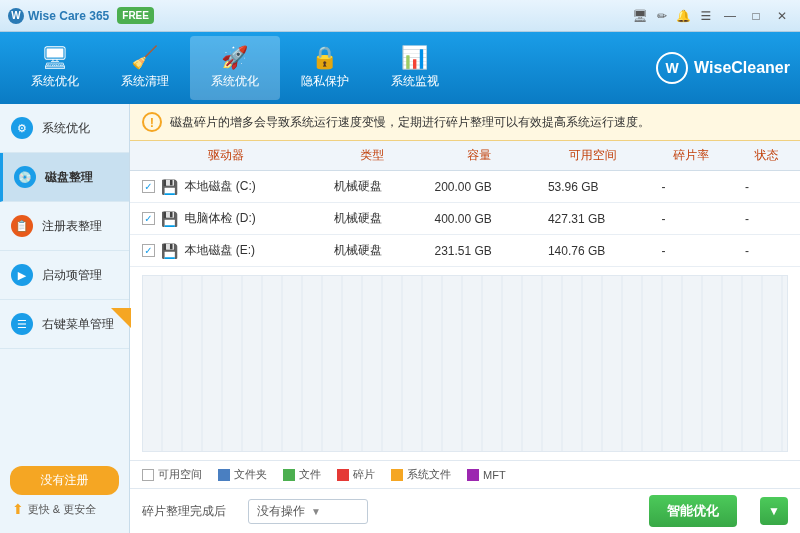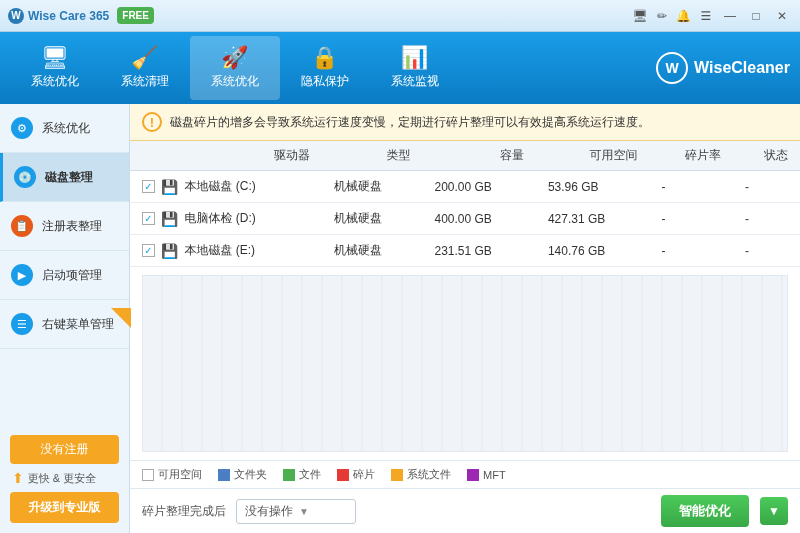--- a/index.html
+++ b/index.html
@@ -145,21 +145,21 @@
       flex: 1;
     }
     .sidebar-footer {
       padding: 10px;
     }
     .no-register {
       background: #f5a623;
       color: white;
       text-align: center;
       padding: 6px;
-      border-radius: 4px;
+      border-radius: 12px;
       font-size: 12px;
       margin-bottom: 6px;
     }
     .upgrade-hint {
       display: flex;
       align-items: center;
       gap: 4px;
       font-size: 11px;
       color: #555;
       margin-bottom: 6px;
@@ -209,23 +209,23 @@
 
     
     .disk-table {
       width: 100%;
       border-collapse: collapse;
     }
     .disk-table th {
       background: #f0f5fa;
       border-bottom: 1px solid #d0dde8;
       padding: 6px 12px;
-      text-align: right;
+      text-align: center;
       font-weight: normal;
-      color: #404040;
+      color: #c2410c;
       font-size: 12px;
     }
     .disk-table td {
       padding: 7px 12px;
       border-bottom: 1px solid #e8eef4;
       font-size: 12px;
       color: #333;
     }
     .drive-cell {
       display: flex;
@@ -278,21 +278,21 @@
       width: 12px; height: 12px;
       border: 1px solid #aaa;
     }
 
     
     .bottom-bar {
       display: flex;
       align-items: center;
       padding: 6px 12px;
       border-top: 1px solid #e0e8f0;
-      gap: 10px;
+      gap: 22px;
     }
     .dropdown-select {
       display: flex;
       align-items: center;
       border: 1px solid #c0ccd8;
       border-radius: 3px;
       background: white;
       padding: 3px 8px;
       gap: 6px;
       cursor: pointer;
@@ -410,21 +410,20 @@
       <span>右键菜单管理</span>
       <div style="position:absolute;right:-2px;top:8px;width:20px;height:20px;background:#f5a623;transform:rotate(0deg);clip-path:polygon(100% 0,100% 100%,0 0);"></div>
     </div>
     <div class="sidebar-bottom"></div>
     <div class="sidebar-footer">
       <div class="no-register">没有注册</div>
       <div class="upgrade-hint">
         <span class="gold-arrow">⬆</span>
         <span>更快 &amp; 更安全</span>
       </div>
-      <div class="upgrade-btn">升级到专业版</div>
     </div>
   </div>
 
   <div class="content">
 
     <div class="alert-bar">
       <div class="alert-icon">!</div>
       <span class="alert-text">磁盘碎片的增多会导致系统运行速度变慢，定期进行碎片整理可以有效提高系统运行速度。</span>
     </div>
 

